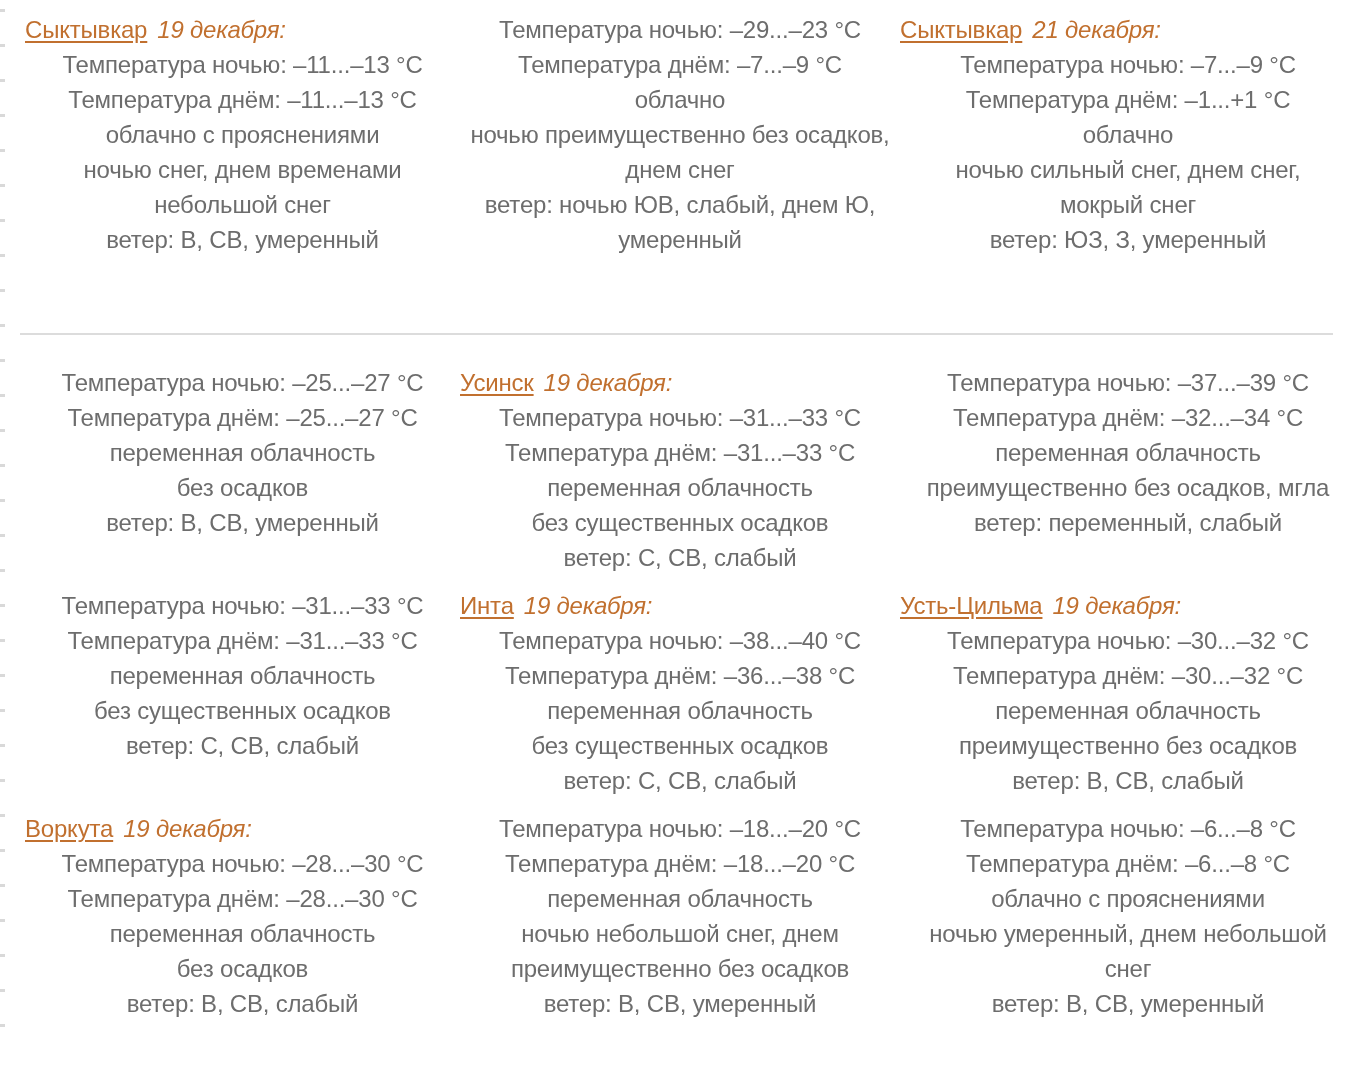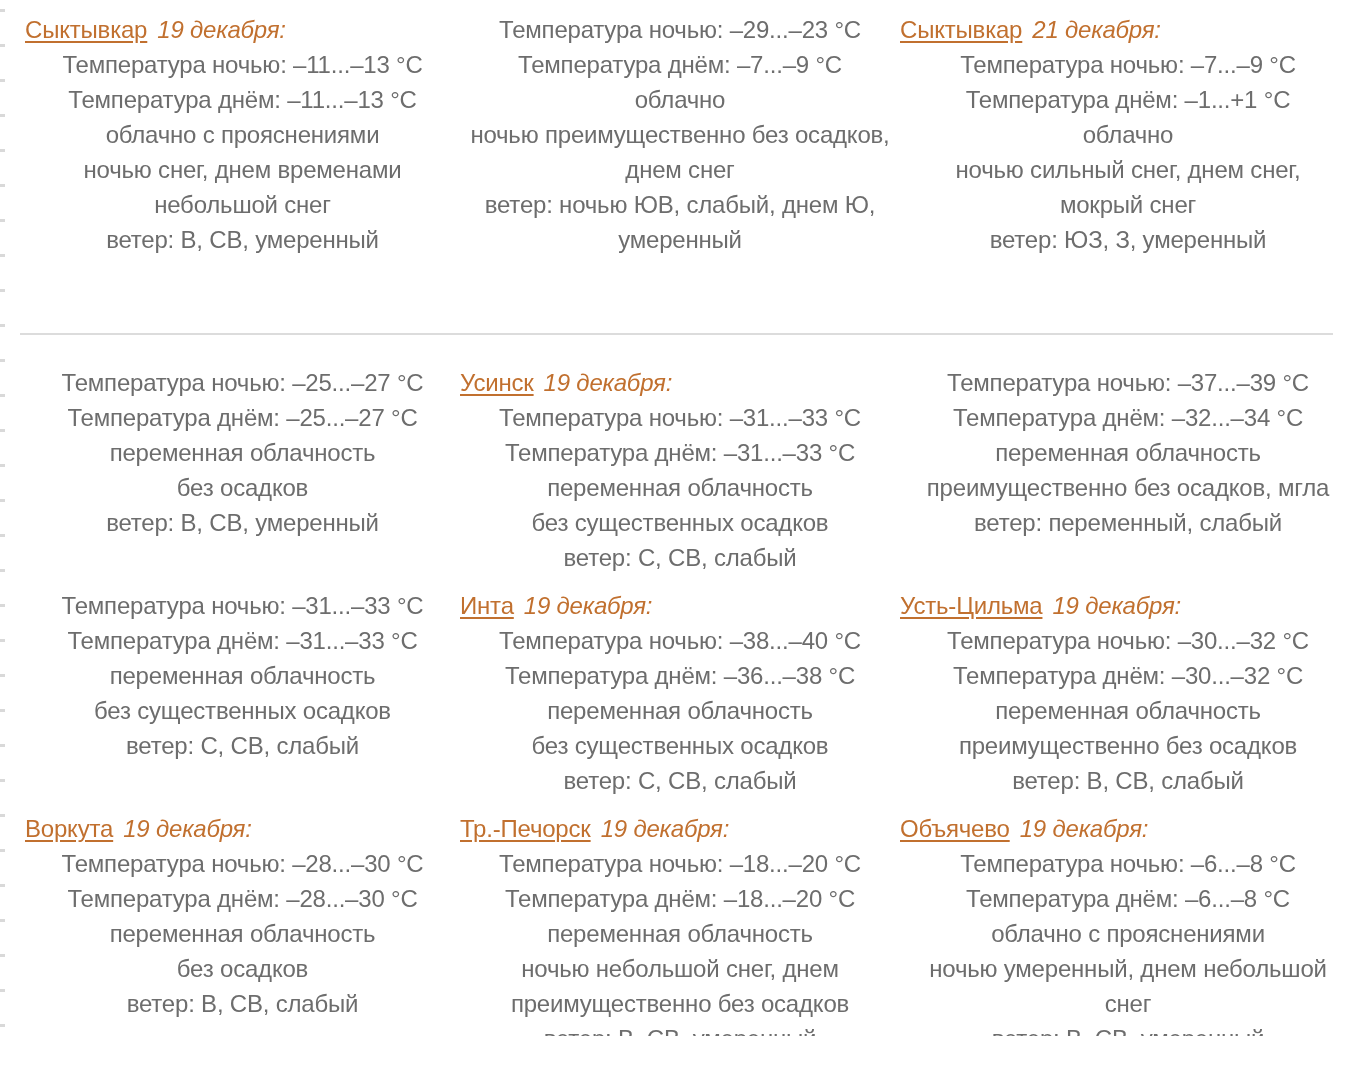--- a/index.html
+++ b/index.html
@@ -145,30 +145,28 @@
   <section class="grid-row">
     <article class="block">
       <div class="head"><a href="#" class="city">Воркута</a><em class="date">19 декабря:</em></div>
       <div class="body">Температура ночью: –28...–30 °С
 Температура днём: –28...–30 °С
 переменная облачность
 без осадков
 ветер: В, СВ, слабый</div>
     </article>
     <article class="block">
-      <div class="head"><a href="#" class="city">Тр.-Печорск</a><em class="date">19 декабря:</em></div>
       <div class="body">Температура ночью: –18...–20 °С
 Температура днём: –18...–20 °С
 переменная облачность
 ночью небольшой снег, днем
 преимущественно без осадков
 ветер: В, СВ, умеренный</div>
     </article>
     <article class="block">
-      <div class="head"><a href="#" class="city">Объячево</a><em class="date">19 декабря:</em></div>
       <div class="body">Температура ночью: –6...–8 °С
 Температура днём: –6...–8 °С
 облачно с прояснениями
 ночью умеренный, днем небольшой
 снег
 ветер: В, СВ, умеренный</div>
     </article>
   </section>
 </div>
 

